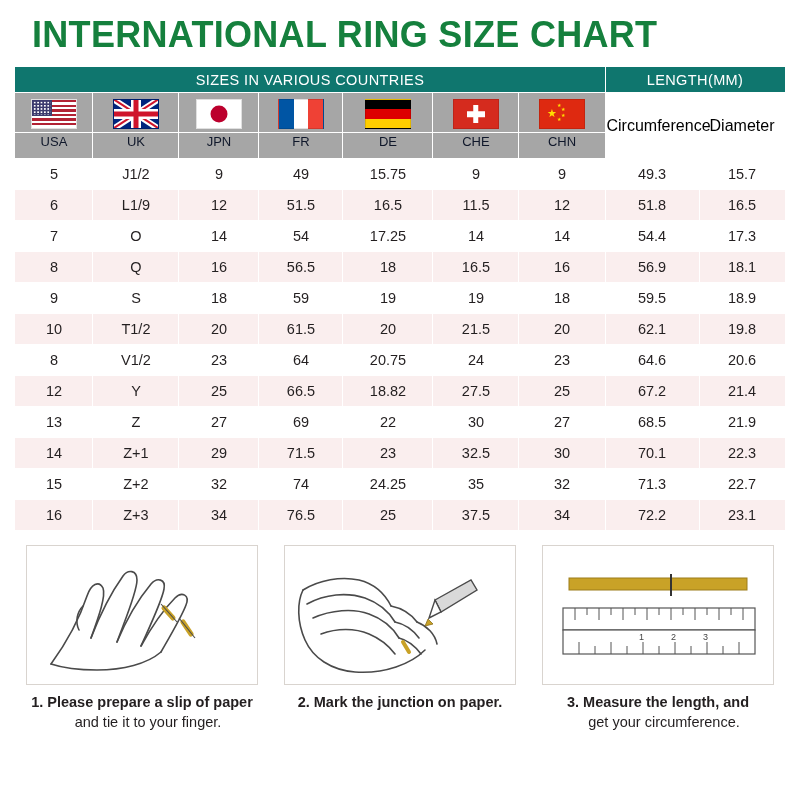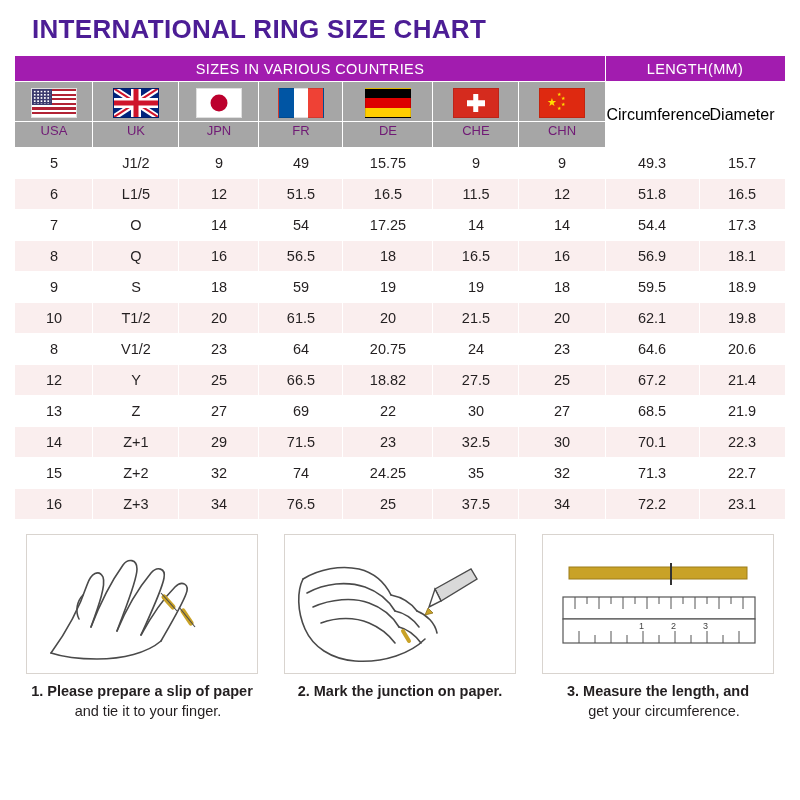--- a/index.html
+++ b/index.html
@@ -9,53 +9,53 @@
     background: #ffffff;
     font-family: "Liberation Sans", sans-serif;
   }
   .page {
     width: 800px; height: 800px;
     position: relative;
     overflow: hidden;
     background: #ffffff;
   }
   .title {
-    font-size: 26px;
+    font-size: 36px;
     font-weight: bold;
-    color: #4c1d95;
+    color: #15803d;
     letter-spacing: 0.3px;
     padding: 14px 12px 10px 32px;
     font-family: "Liberation Sans", sans-serif;
   }
   table.chart {
     width: 770px;
     margin: 0 auto;
     border-collapse: collapse;
     table-layout: fixed;
   }
   table.chart td, table.chart th {
     border: 1px solid #ffffff;
     text-align: center;
     font-weight: normal;
   }
   .hdr-group {
-    background: #a21caf;
+    background: #0f766e;
     color: #ffffff;
     font-size: 14.5px;
     letter-spacing: 0.4px;
     height: 26px;
   }
   .hdr-flagrow {
     background: #a6a6a6;
     height: 40px;
     padding-top: 4px;
   }
   .hdr-labelrow td {
     background: #a6a6a6;
-    color: #701a75;
+    color: #0f172a;
     font-size: 13px;
     height: 26px;
     vertical-align: top;
     padding-bottom: 6px;
   }
   tbody tr td {
     font-size: 14.5px;
     color: #231f20;
     height: 31px;
   }
@@ -251,21 +251,21 @@
           <td>9</td>
           <td>49</td>
           <td>15.75</td>
           <td>9</td>
           <td>9</td>
           <td>49.3</td>
           <td>15.7</td>
         </tr>
         <tr class="even">
           <td>6</td>
-          <td>L1/5</td>
+          <td>L1/9</td>
           <td>12</td>
           <td>51.5</td>
           <td>16.5</td>
           <td>11.5</td>
           <td>12</td>
           <td>51.8</td>
           <td>16.5</td>
         </tr>
         <tr class="odd">
           <td>7</td>

